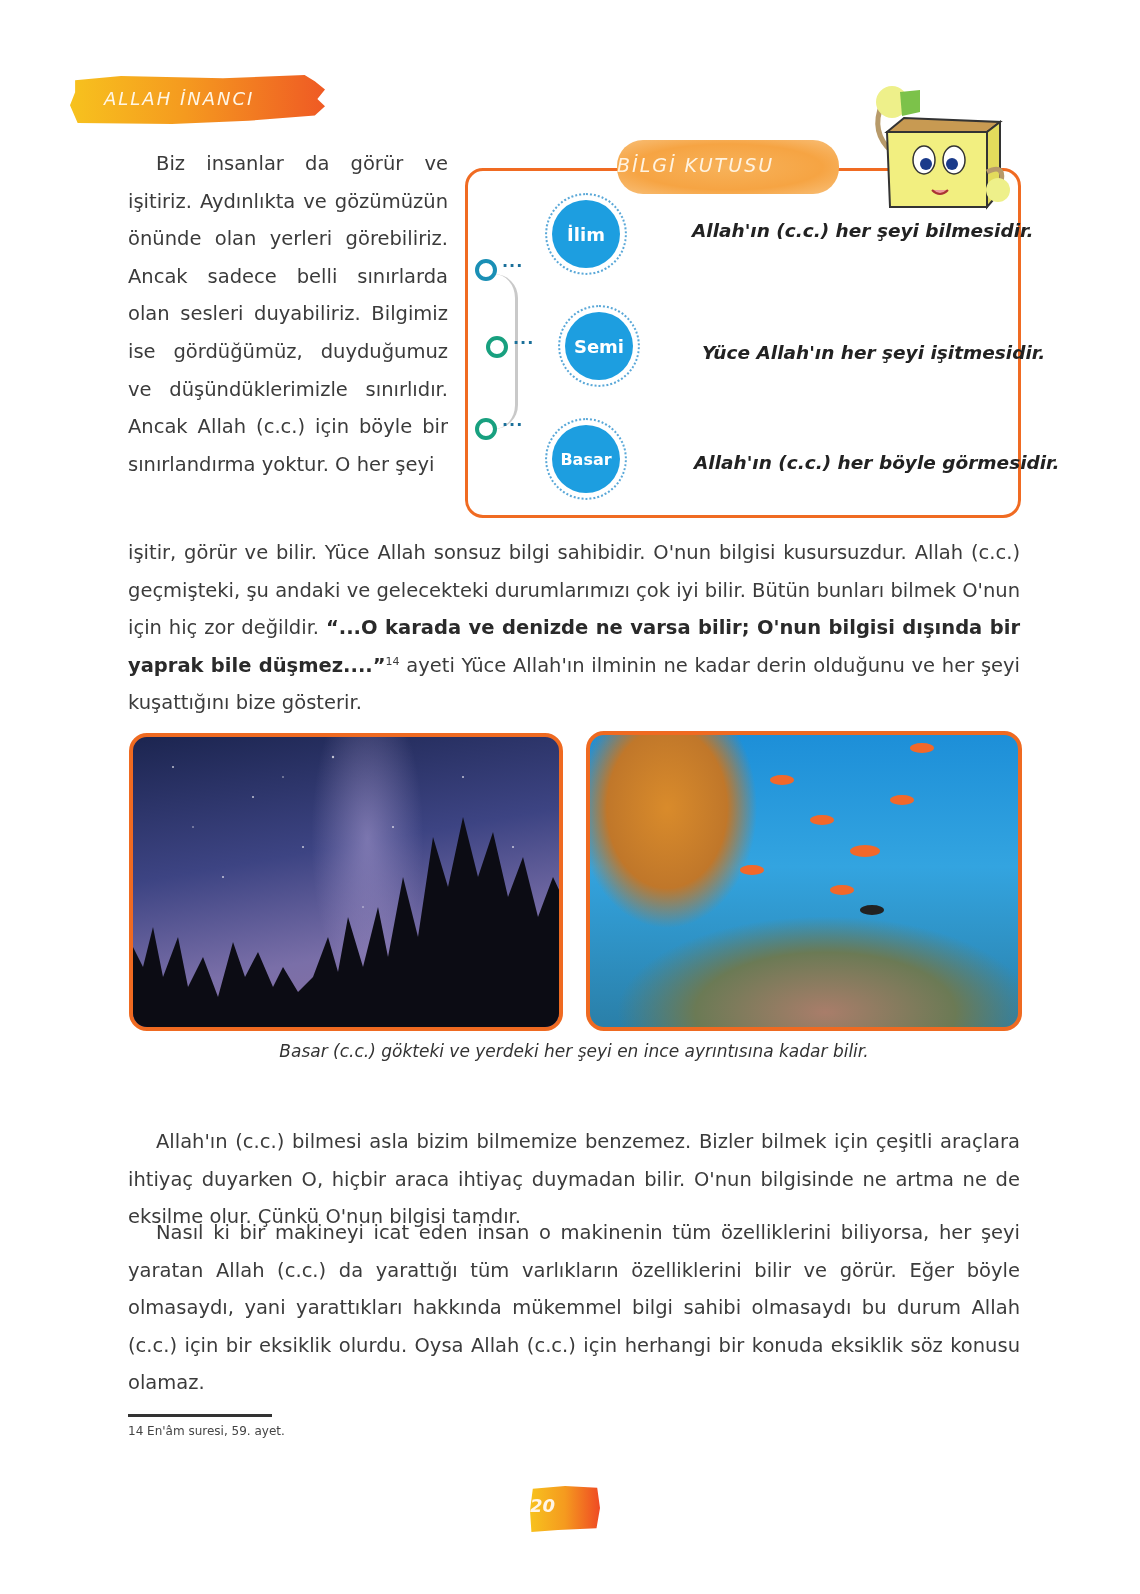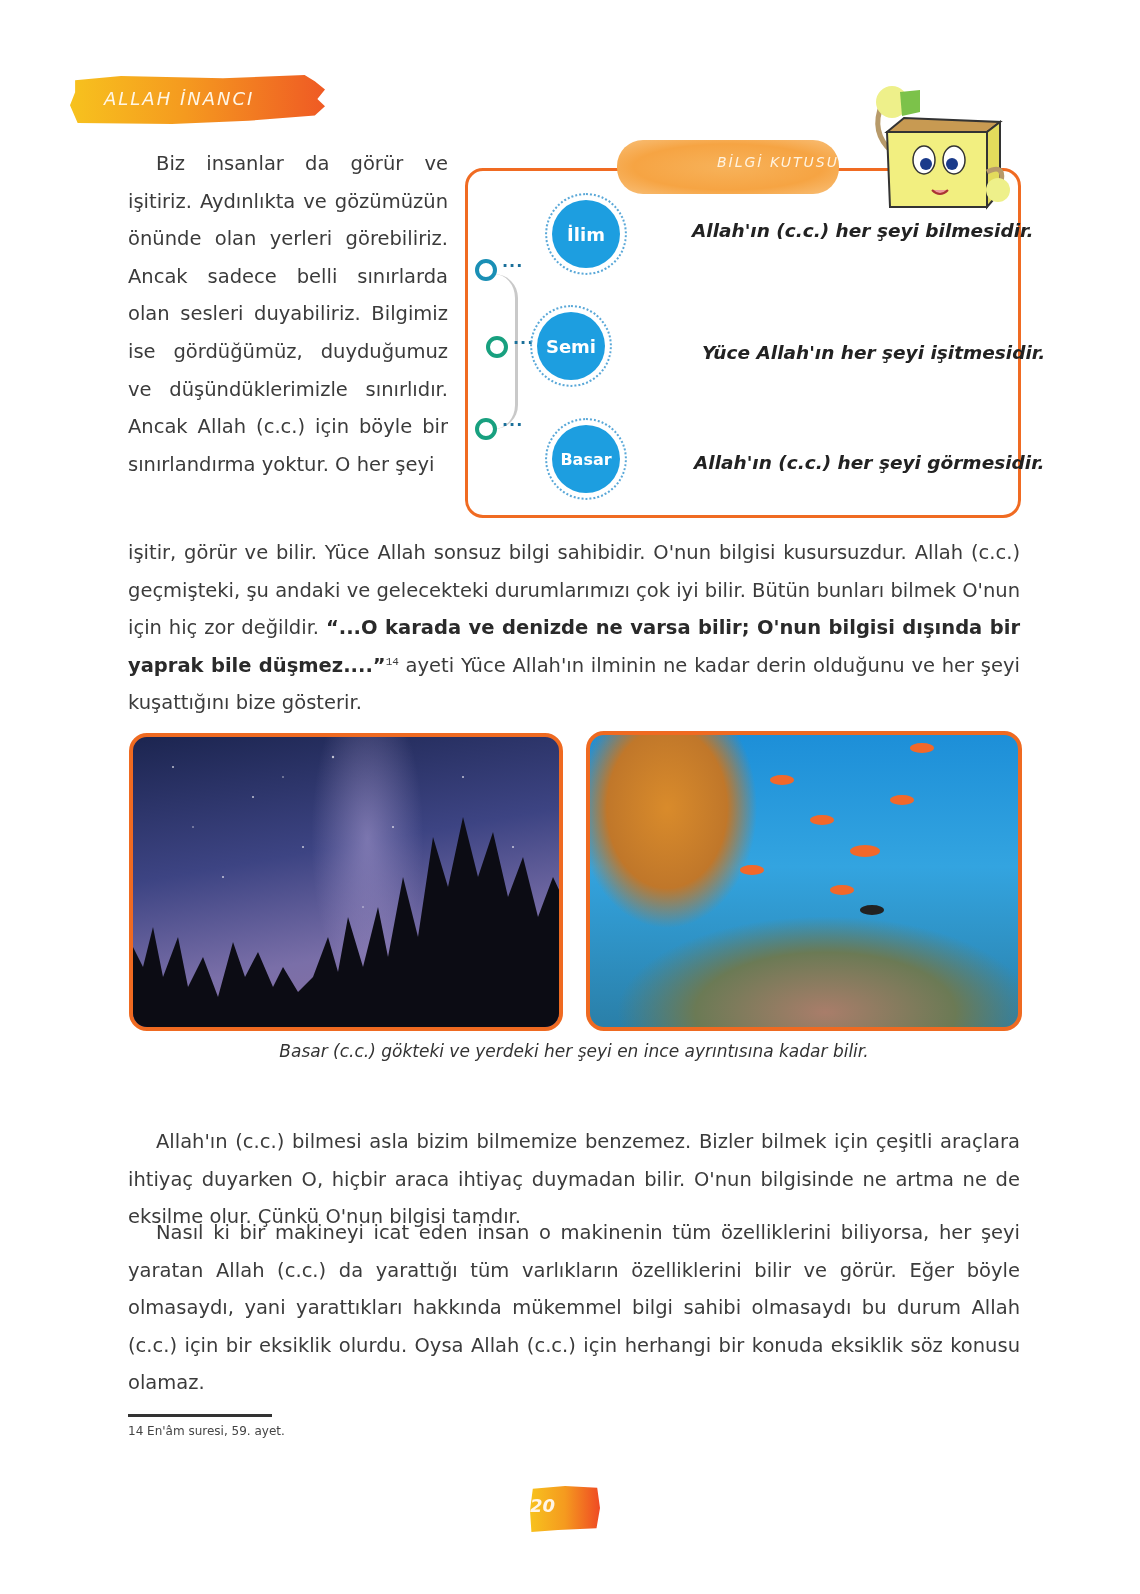--- a/index.html
+++ b/index.html
@@ -31,22 +31,22 @@
   .info-box {
     position: absolute; left: 465px; top: 168px; width: 556px; height: 350px;
     border: 3px solid #f06b22; border-radius: 18px; background: #fff;
   }
   .info-box-label {
     position: absolute; left: 617px; top: 140px; width: 222px; height: 54px;
     background: radial-gradient(ellipse at center, #f7b25a 0%, #f6a443 60%, #f8c07a 100%);
     border-radius: 26px; z-index: 2;
   }
   .info-box-label span {
-    position: absolute; left: 0; right: 0; top: 14px; text-align: right;
-    font-size: 14px; font-style: italic; letter-spacing: 2px; color: #fff3e0;
+    position: absolute; left: 0; right: 0; top: 14px; text-align: left;
+    font-size: 19px; font-style: italic; letter-spacing: 2px; color: #fff3e0;
   }
   .mascot { position: absolute; left: 862px; top: 82px; width: 150px; height: 130px; z-index: 3; }
 
   .timeline-line {
     position: absolute; left: 494px; top: 274px; width: 24px; height: 155px;
     border-right: 3px solid #c9c9c9; border-radius: 0 40px 40px 0; border-left: none;
   }
   .node-ring {
     position: absolute; width: 22px; height: 22px; border-radius: 50%;
     border: 4px solid #1a8fb5; background: #fff; z-index: 2;
@@ -97,21 +97,21 @@
 
   .page-number-badge {
     position: absolute; left: 530px; top: 1484px; width: 70px; height: 48px;
     background: linear-gradient(90deg, #f7c21e 0%, #f59a1f 50%, #ef4a24 100%);
     clip-path: polygon(4% 10%, 50% 4%, 96% 8%, 100% 50%, 95% 92%, 40% 96%, 2% 100%, 0% 55%);
   }
   .page-number-badge span {
     position: absolute; left: 0; right: 0; top: 11px; 
     font-size: 18px; font-weight: bold; font-style: italic; color: #fff5e8;
   }
-  sup { font-size: 11px; vertical-align: super; line-height: 0; font-family: Liberation Mono, monospace; }
+  sup { font-size: 11px; vertical-align: super; line-height: 0; }
   b { font-weight: bold; color: #2a2a2a; }
 </style>
 </head>
 <body>
 
 <div class="page-title-badge">
   <span>ALLAH İNANCI</span>
 </div>
 
 <div class="intro-col body-text">
@@ -146,29 +146,29 @@
 <div class="node-ring teal" style="left:486px; top:336px;"></div>
 <div class="node-dots" style="left:513px; top:333px;">···</div>
 <div class="node-ring teal" style="left:475px; top:418px;"></div>
 <div class="node-dots" style="left:502px; top:415px;">···</div>
 
 <div class="term-circle" style="left:545px; top:193px;">
   <div class="inner">İlim</div>
 </div>
 <div class="term-def" style="left:652px; top:220px;">Allah'ın (c.c.)  her şeyi bilmesidir.</div>
 
-<div class="term-circle" style="left:530px; top:305px;text-align:center;">
+<div class="term-circle" style="left:558px; top:305px;text-align:center;">
   <div class="inner">Semi</div>
 </div>
 <div class="term-def" style="left:662px; top:342px;">Yüce Allah'ın her şeyi işitmesidir.</div>
 
 <div class="term-circle" style="left:545px; top:418px;">
   <div class="inner small">Basar</div>
 </div>
-<div class="term-def" style="left:654px; top:452px;">Allah'ın (c.c.) her şeyi görmesidir.</div>
+<div class="term-def" style="left:654px; top:452px;">Allah'ın (c.c.) her böyle görmesidir.</div>
 
 <div class="full-para body-text" style="top:534px;">
   <span>işitir, görür ve bilir. Yüce Allah sonsuz bilgi sahibidir. O'nun bilgisi kusursuzdur. Allah (c.c.) geçmişteki, şu andaki ve gelecekteki durumlarımızı çok iyi bilir. Bütün bunları bilmek O'nun için hiç zor değildir. </span><b>“...O karada ve denizde ne varsa bilir; O'nun bilgisi dışında bir yaprak bile düşmez....”</b><sup>14</sup><span> ayeti Yüce Allah'ın ilminin ne kadar derin olduğunu ve her şeyi kuşattığını bize gösterir.</span>
 </div>
 
 <div class="photo sky" title="Night sky with Milky Way over pine tree silhouettes">
   <svg width="434" height="298" viewBox="0 0 434 298" style="position:absolute;left:0;top:0;">
     <g fill="#fff" opacity="0.7">
       <circle cx="40" cy="30" r="1"></circle>
         <circle cx="120" cy="60" r="1"></circle>

